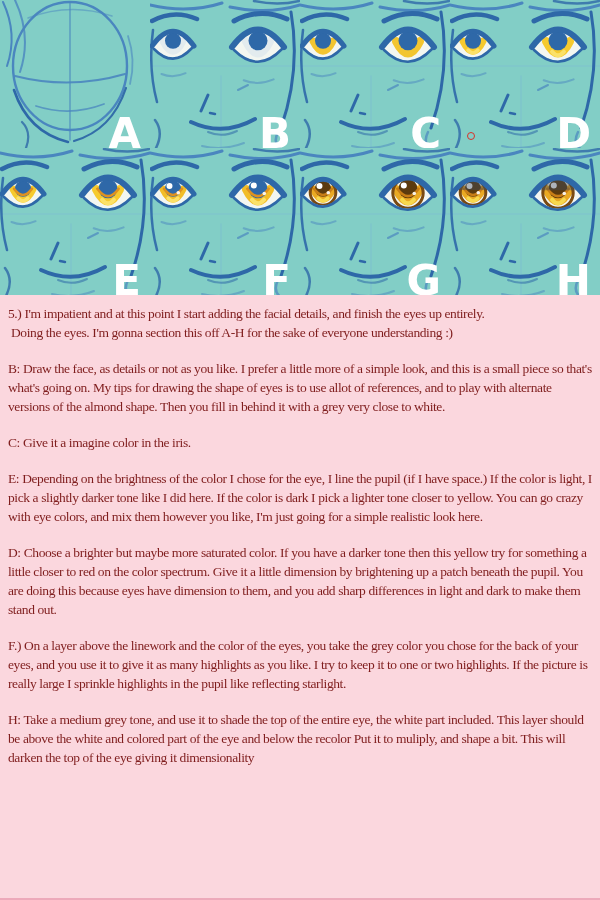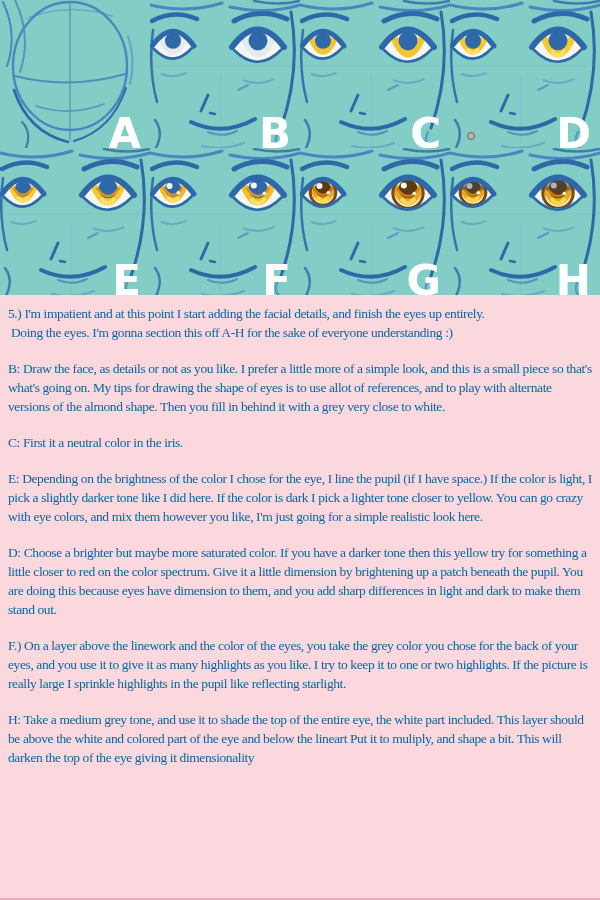--- a/index.html
+++ b/index.html
@@ -36,21 +36,21 @@
     position: absolute;
     left: 467px;
     top: 132px;
     width: 6px;
     height: 6px;
     border: 1.5px solid #d9322a;
     border-radius: 50%;
   }
   .text-body {
     padding: 9px 8px 0 8px;
-    color: #0369a1;
+    color: #7f1d1d;
     font-size: 13.5px;
     letter-spacing: -0.4px;
     line-height: 19px;
   }
   .text-body p { margin: 0 0 17px 0; white-space: pre-wrap; }
 </style>
 </head>
 <body>
 
 <div class="page">
@@ -422,19 +422,19 @@
           <path d="M128,132 Q122,144 132,150" stroke="#4a86bf" stroke-width="2.5" fill="none" opacity="0.7" stroke-linecap="round" stroke-linejoin="round"></path>
         </svg>
         <span class="panel-label">H</span>
       </div>
     </div>
   <div class="red-dot"></div>
   <div class="text-body" id="text-body">
       <p>5.) I'm impatient and at this point I start adding the facial details, and finish the eyes up entirely.
  Doing the eyes. I'm gonna section this off A-H for the sake of everyone understanding :)</p>
       <p>B: Draw the face, as details or not as you like. I prefer a little more of a simple look, and this is a small piece so that's what's going on. My tips for drawing the shape of eyes is to use allot of references, and to play with alternate versions of the almond shape. Then you fill in behind it with a grey very close to white.</p>
-      <p>C: First it a neutral color in the iris.</p>
+      <p>C: Give it a imagine color in the iris.</p>
       <p>E: Depending on the brightness of the color I chose for the eye, I line the pupil (if I have space.) If the color is light, I pick a slightly darker tone like I did here. If the color is dark I pick a lighter tone closer to yellow. You can go crazy with eye colors, and mix them however you like, I'm just going for a simple realistic look here.</p>
       <p>D: Choose a brighter but maybe more saturated color. If you have a darker tone then this yellow try for something a little closer to red on the color spectrum. Give it a little dimension by brightening up a patch beneath the pupil. You are doing this because eyes have dimension to them, and you add sharp differences in light and dark to make them stand out.</p>
       <p>F.) On a layer above the linework and the color of the eyes, you take the grey color you chose for the back of your eyes, and you use it to give it as many highlights as you like. I try to keep it to one or two highlights. If the picture is really large I sprinkle highlights in the pupil like reflecting starlight.</p>
-      <p>H: Take a medium grey tone, and use it to shade the top of the entire eye, the white part included. This layer should be above the white and colored part of the eye and below the lineart Put it to muliply, and shape a bit. This will darken the top of the eye giving it dimensionality</p>
+      <p>H: Take a medium grey tone, and use it to shade the top of the entire eye, the white part included. This layer should be above the white and colored part of the eye and below the recolor Put it to muliply, and shape a bit. This will darken the top of the eye giving it dimensionality</p>
     </div>
 </div>
 
 </body></html>

